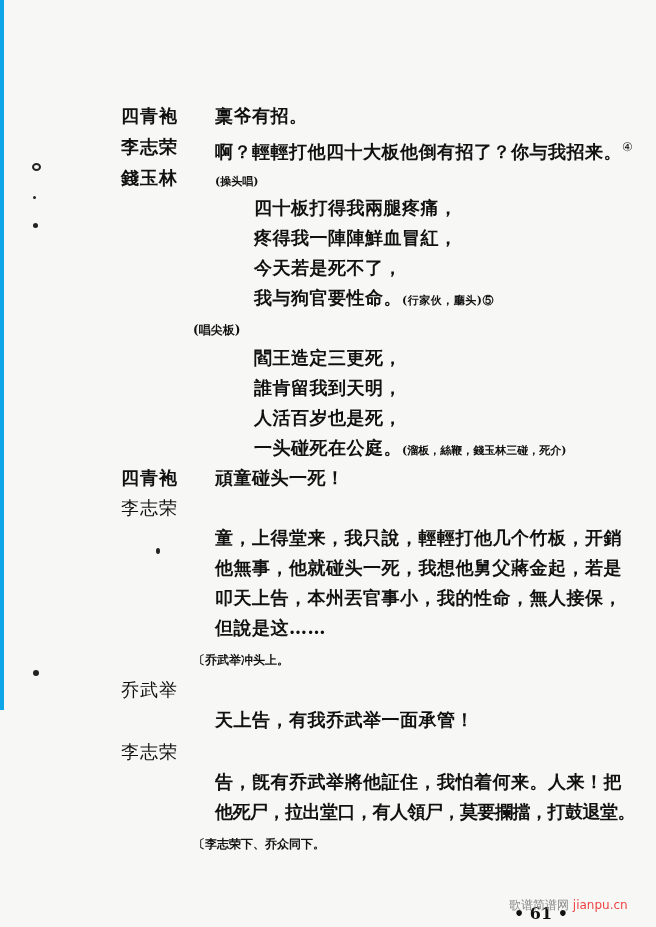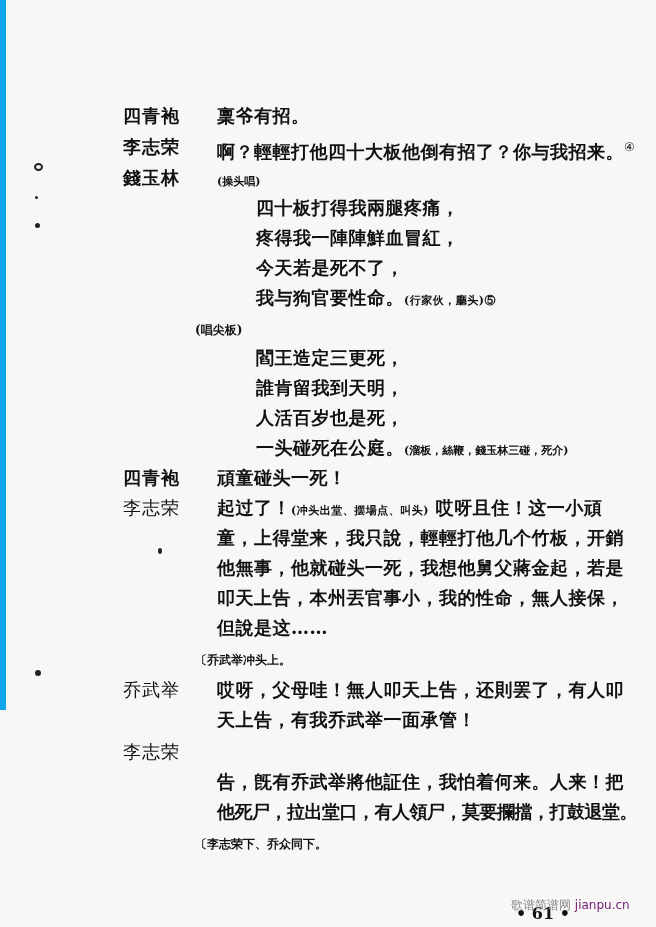--- a/index.html
+++ b/index.html
@@ -5,21 +5,21 @@
   html, body { margin: 0; padding: 0; }
   body {
     width: 656px; height: 927px; overflow: hidden;
     background: #f7f7f5;
     font-family: "DejaVu Serif", "Liberation Serif", serif;
     color: #111;
     position: relative;
   }
   .page {
     position: absolute; left: 0; top: 0; width: 656px; height: 710px;
-    border-left: 6px solid #0ea5e9;
+    border-left: 4px solid #0ea5e9;
     box-sizing: border-box;
   }
   .row { position: absolute; left: 0; width: 656px; height: 28px; }
   .speaker {
     position: absolute; left: 117px; font-size: 18px; font-weight: bold;
     letter-spacing: 1px; white-space: nowrap; line-height: 24px;
   }
   .speaker.light { font-weight: normal; }
   .line {
     position: absolute; left: 189px; font-size: 18px; font-weight: bold;
@@ -36,21 +36,21 @@
   .dot { position: absolute; background: #222; border-radius: 50%; }
   .ring { position: absolute; border: 2px solid #222; border-radius: 50%; width: 5px; height: 4px; }
   .pagenum {
     position: absolute; left: 510px; top: 904px; font-size: 16px; font-weight: bold;
     white-space: nowrap;
   }
   .watermark {
     position: absolute; left: 505px; top: 897px; font-size: 12px; color: #8a8a8a;
     font-family: "DejaVu Sans", "Liberation Sans", sans-serif; white-space: nowrap;
   }
-  .watermark .url { color: #701a75; }
+  .watermark .url { color: #ef4444; }
 </style>
 </head>
 <body>
 
 <div class="page">
 
   <div class="ring" style="left:28px;top:163px;"></div>
   <div class="dot" style="left:29px;top:196px;width:3px;height:3px;"></div>
   <div class="dot" style="left:29px;top:223px;width:5px;height:5px;"></div>
   <div class="dot" style="left:152px;top:548px;width:4px;height:6px;"></div>
@@ -100,42 +100,40 @@
     <span class="line verse"><span>一头碰死在公庭。</span><span class="stage">(溜板，絲鞭，錢玉林三碰，死介)</span></span>
   </div>
 
   <div class="row" style="top:466px;">
     <span class="speaker">四青袍</span>
     <span class="line">頑童碰头一死！</span>
   </div>
 
   <div class="row" style="top:496px;">
     <span class="speaker light">李志荣</span>
-    <span class="line"><span>起过了！</span><span class="note-small">(冲头出堂、摆場点、叫头)</span> <span>哎呀且住！这一小頑</span></span>
   </div>
   <div class="row" style="top:526px;">
     <span class="line">童，上得堂来，我只說，輕輕打他几个竹板，开銷</span>
   </div>
   <div class="row" style="top:556px;">
     <span class="line">他無事，他就碰头一死，我想他舅父蔣金起，若是</span>
   </div>
   <div class="row" style="top:586px;">
     <span class="line">叩天上告，本州丟官事小，我的性命，無人接保，</span>
   </div>
   <div class="row" style="top:616px;">
     <span class="line">但說是这……</span>
   </div>
 
   <div class="row" style="top:650px;">
     <span class="direction">〔乔武举冲头上。</span>
   </div>
 
   <div class="row" style="top:678px;">
     <span class="speaker light">乔武举</span>
-    <span class="line">哎呀，父母哇！無人叩天上告，还則罢了，有人叩</span>
   </div>
   <div class="row" style="top:708px;">
     <span class="line">天上告，有我乔武举一面承管！</span>
   </div>
 
   <div class="row" style="top:740px;">
     <span class="speaker light">李志荣</span>
   </div>
   <div class="row" style="top:770px;">
     <span class="line">告，旣有乔武举將他証住，我怕着何来。人来！把</span>

